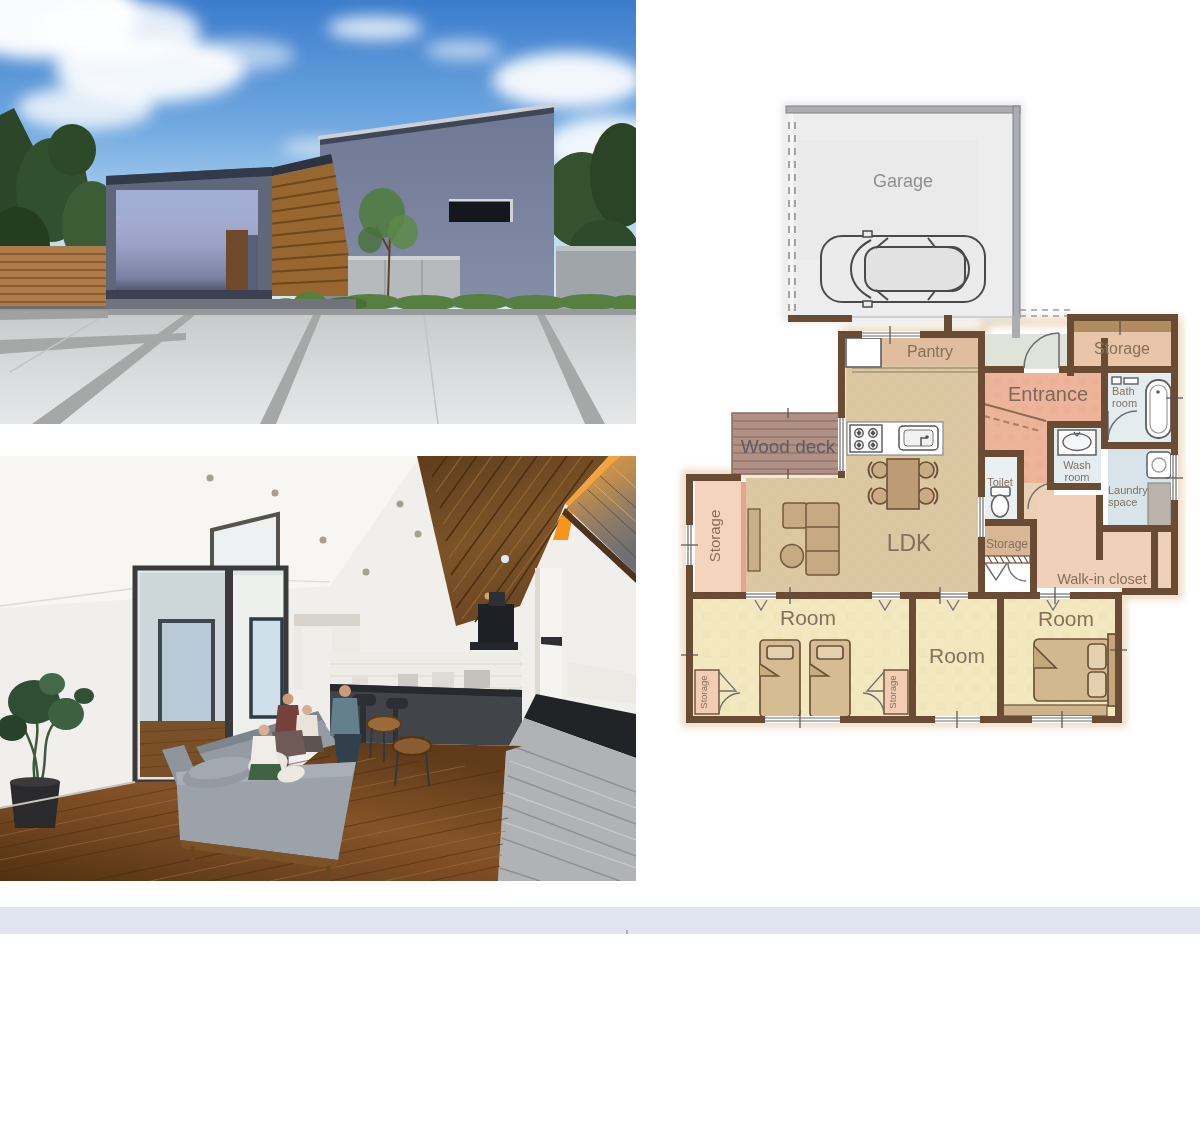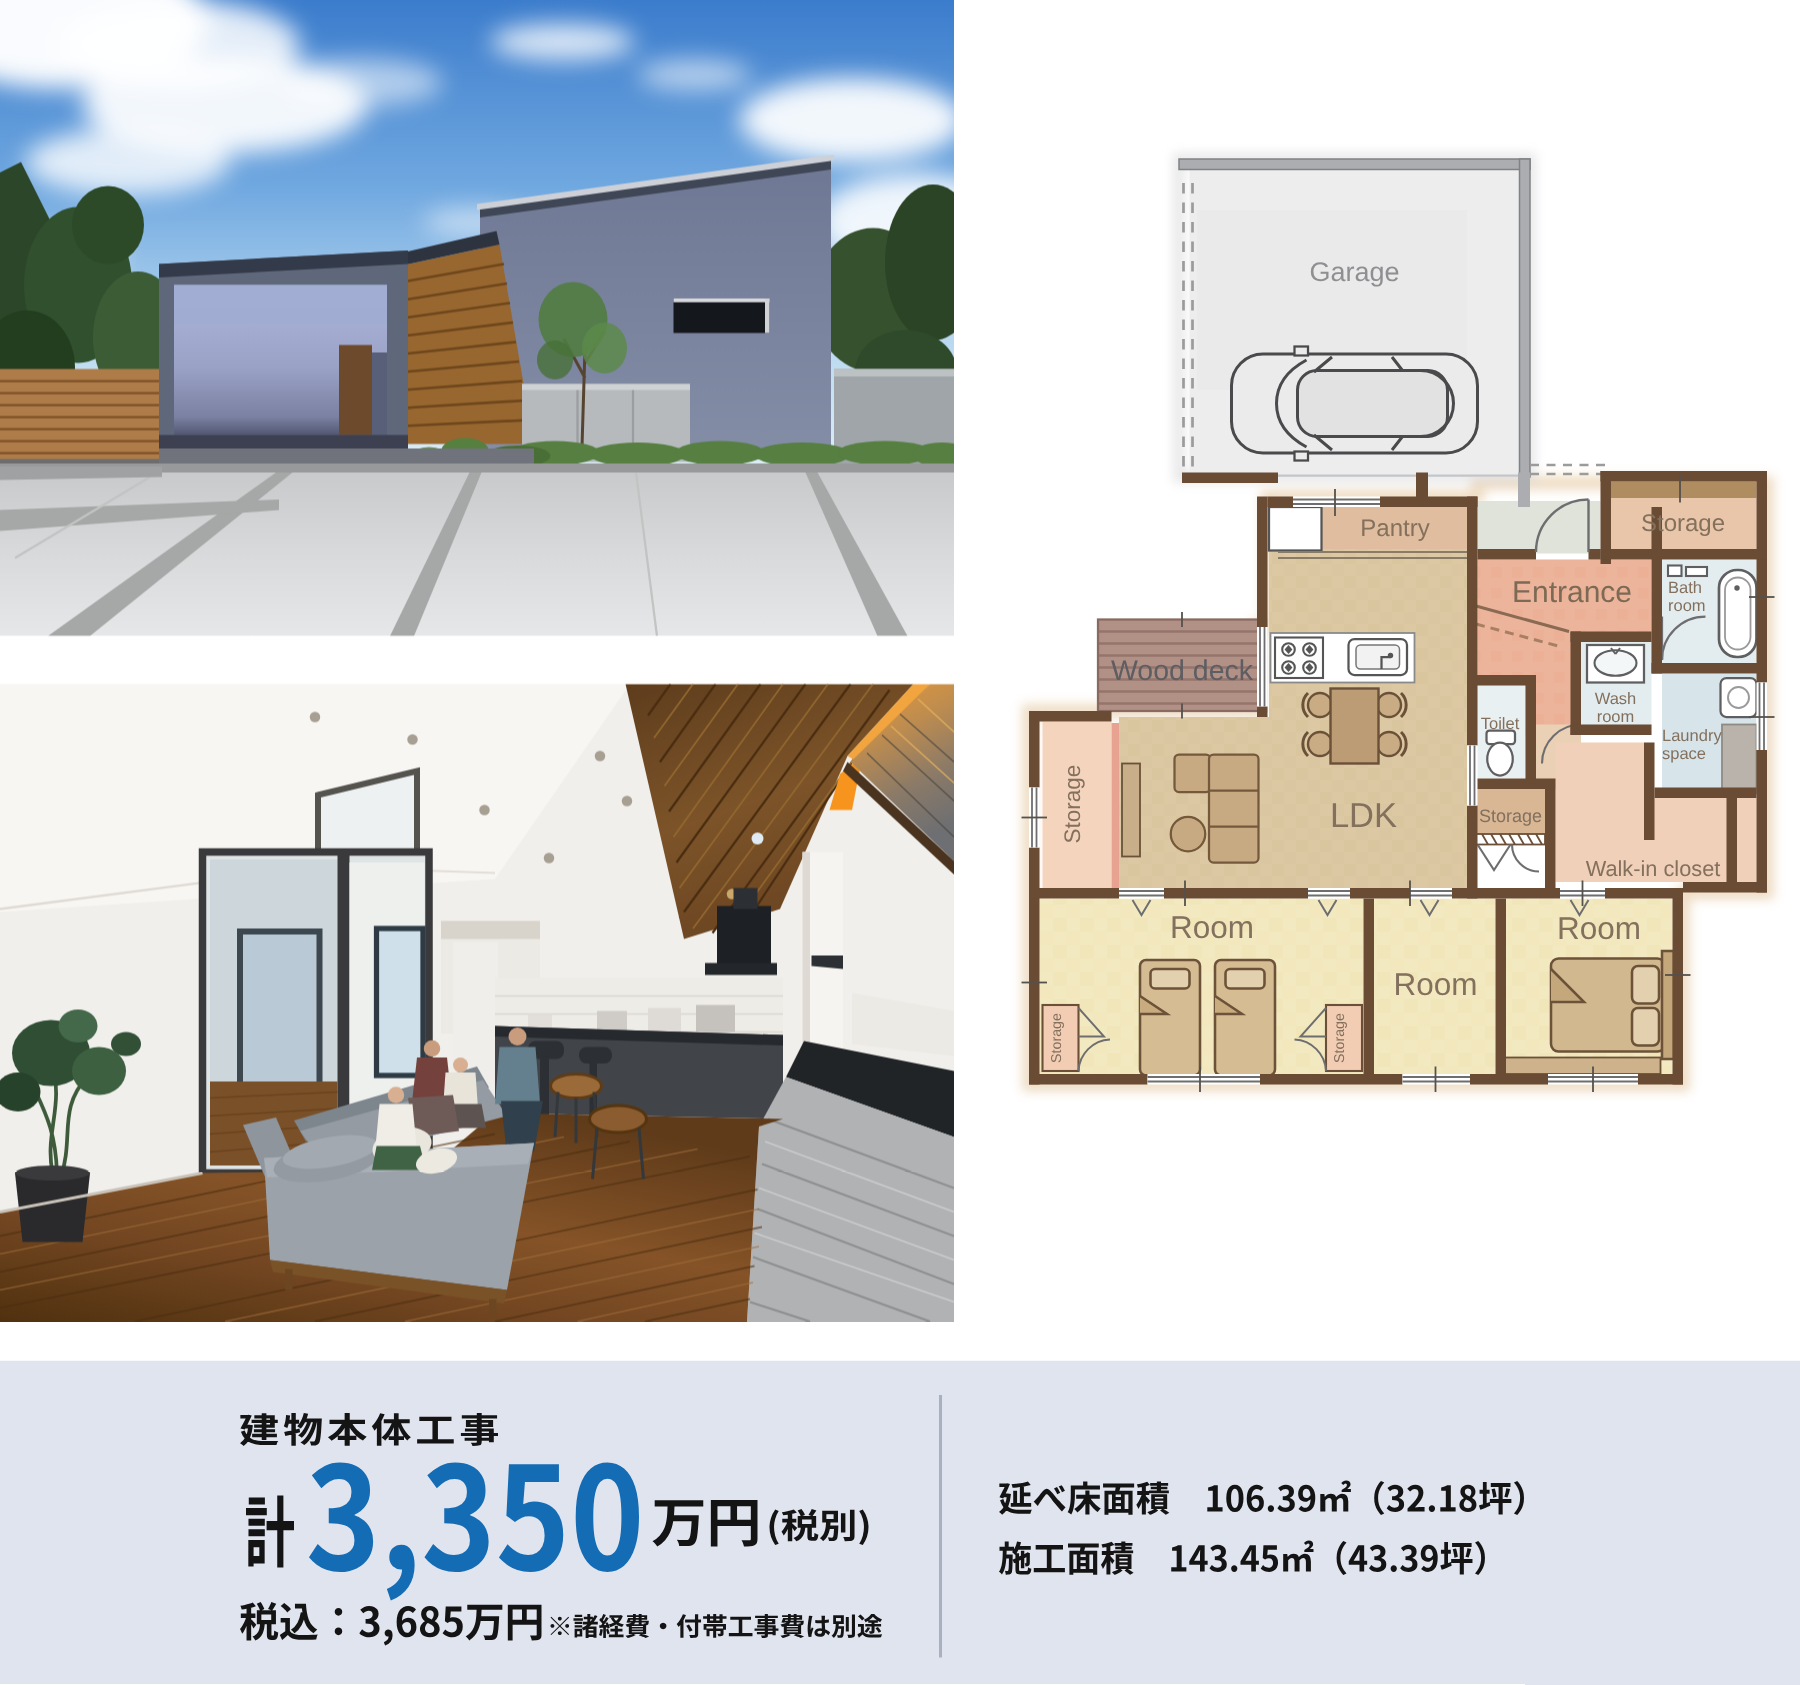--- a/index.html
+++ b/index.html
@@ -1,16 +1,16 @@
 <!DOCTYPE html>
 <html><head>
 <meta charset="utf-8">
 <style>
   html,body{margin:0;padding:0;background:#ffffff;}
-  #page{position:relative;width:1200px;height:1123px;overflow:hidden;background:#ffffff;
+  #page{position:relative;width:1200px;height:934px;overflow:hidden;background:#ffffff;
         font-family:"Liberation Sans",sans-serif;}
   .abs{position:absolute;}
 </style>
 </head>
 <body>
 <div id="page">
 
 <svg class="abs" style="left:0px;top:0px" width="636" height="424" viewBox="0 0 636 424">
   <defs>
     <linearGradient id="sky" x1="0" y1="0" x2="0" y2="1">

